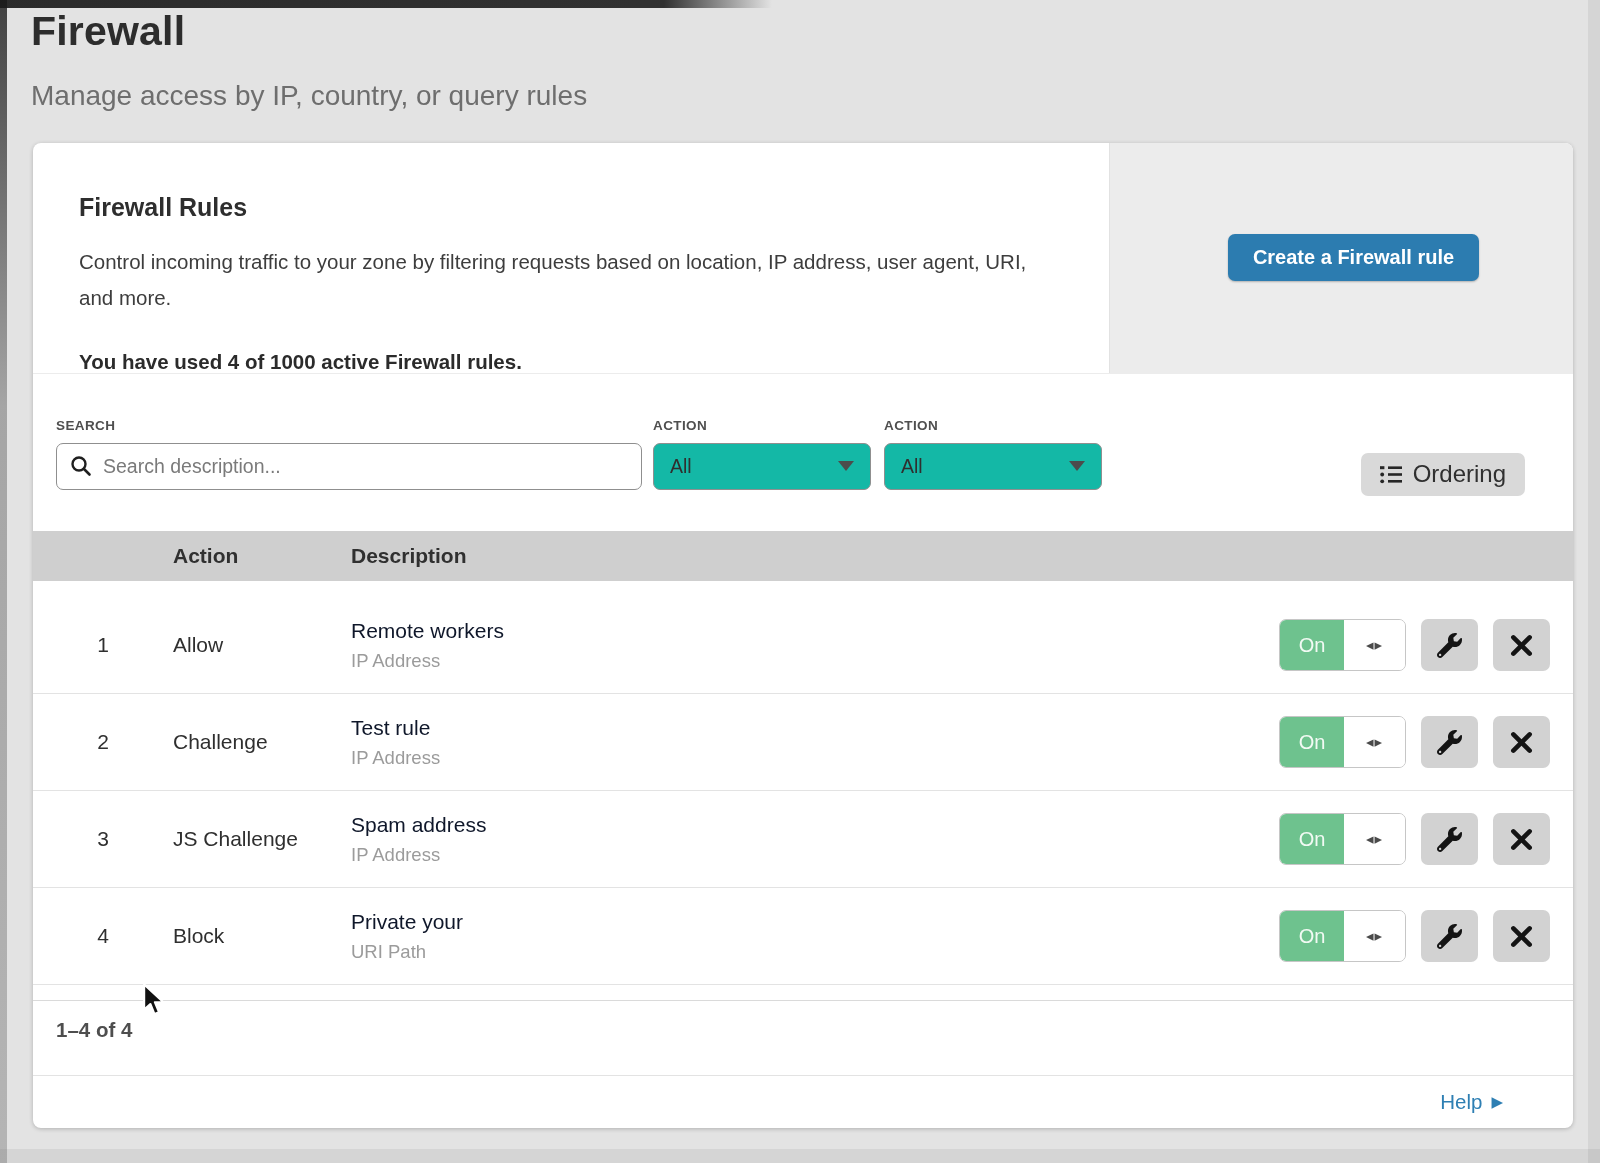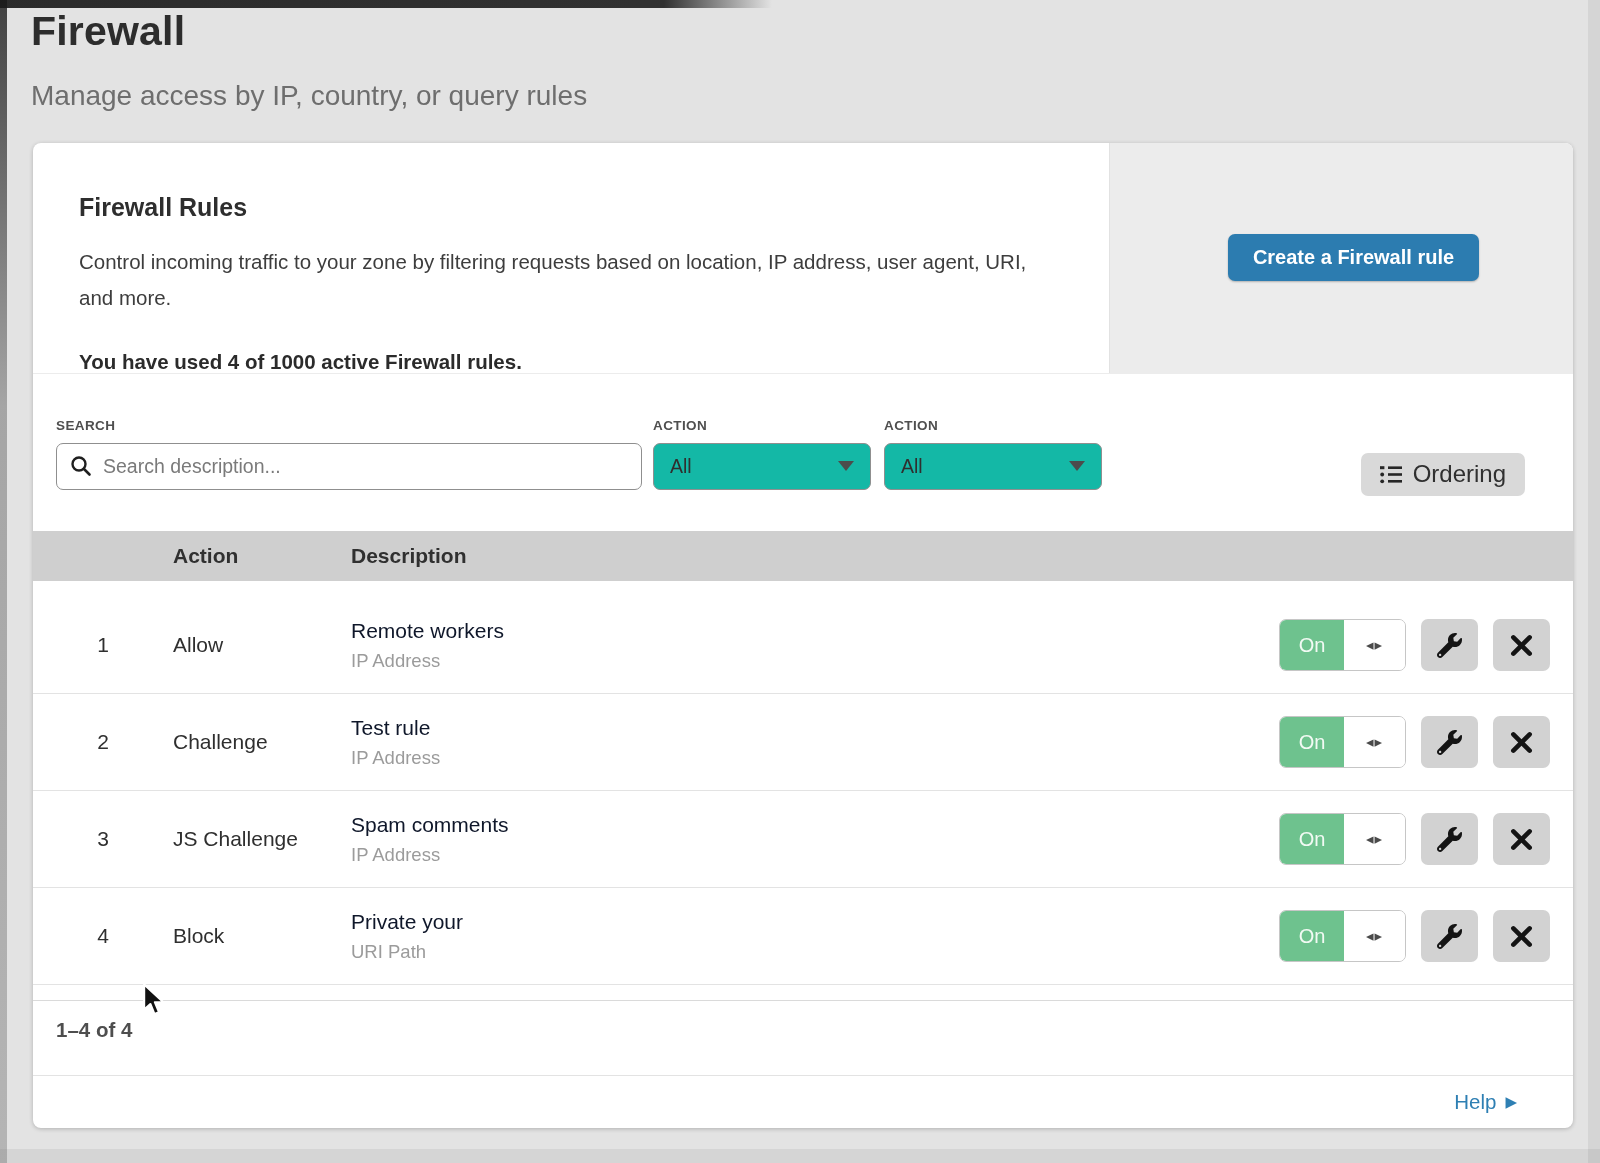--- a/index.html
+++ b/index.html
@@ -92,21 +92,21 @@
   .toggle-arrows { width:61px; background:#fff; color:#4a4a4a; font-size:15px; letter-spacing:1px;
     display:flex; align-items:center; justify-content:center; }
   .icon-btn { width:57px; height:52px; background:#d2d2d2; border:none; border-radius:7px; cursor:pointer;
     display:flex; align-items:center; justify-content:center; }
 
   
   .pagination-row { height:59px; border-top:1px solid #dadada; margin-top:-1px;
     display:flex; align-items:center; padding-left:23px;
     font-size:20.5px; font-weight:700; color:#4e4e4e; flex-shrink:0; }
   .help-row { height:53px; border-top:1px solid #e3e3e3;
-    display:flex; align-items:center; justify-content:flex-end; padding-right:56px; flex-shrink:0; }
+    display:flex; align-items:center; justify-content:flex-end; padding-right:70px; flex-shrink:0; }
   .help-link { color:#2e7fb3; font-size:20.5px; font-weight:500; text-decoration:none;
     display:flex; align-items:center; gap:9px; cursor:pointer; }
   .help-arrow { font-size:15px; }
 
   .mouse-cursor { position:absolute; left:141px; top:983px; z-index:10; pointer-events:none; }
 </style>
 </head>
 <body>
 
 <div class="edge-top"></div>
@@ -227,21 +227,21 @@
           <line x1="18.8" y1="3.2" x2="3.2" y2="18.8" stroke="#141414" stroke-width="4.4" stroke-linecap="round"></line>
         </svg>
       </button>
     </div>
   </div>
 
   <div class="rule-row">
     <div class="col-num">3</div>
     <div class="col-action">JS Challenge</div>
     <div class="col-desc">
-      <div class="desc-title">Spam comments</div>
+      <div class="desc-title">Spam address</div>
       <div class="desc-sub">IP Address</div>
     </div>
     <div class="controls">
       <div class="toggle">
         <span class="toggle-on">On</span>
         <span class="toggle-arrows">◂▸</span>
       </div>
       <button class="icon-btn">
         <svg width="25" height="25" viewBox="0 0 512 512">
           <path fill="#141414" d="M507.73 109.1c-2.24-9.03-13.54-12.09-20.12-5.51l-74.36 74.36-67.88-11.31-11.31-67.88 74.36-74.36c6.62-6.62 3.43-17.9-5.66-20.16-47.38-11.74-99.55.91-136.58 37.93-39.64 39.64-50.55 97.1-34.05 147.2L18.74 402.76c-24.99 24.99-24.99 65.51 0 90.5 24.99 24.99 65.51 24.99 90.5 0l213.21-213.21c50.12 16.71 107.47 5.68 147.37-34.22 37.07-37.07 49.7-89.32 37.91-136.73zM64 472c-13.25 0-24-10.75-24-24 0-13.26 10.75-24 24-24s24 10.74 24 24c0 13.25-10.75 24-24 24z"></path>

